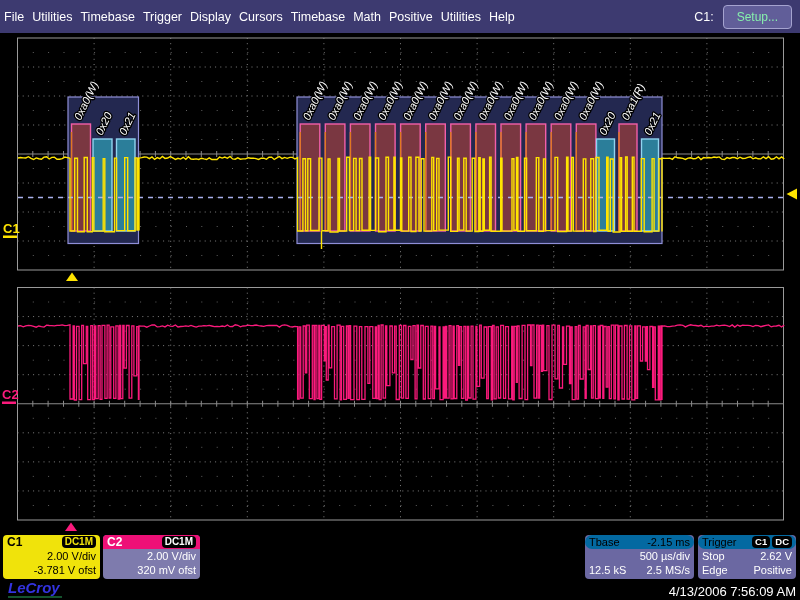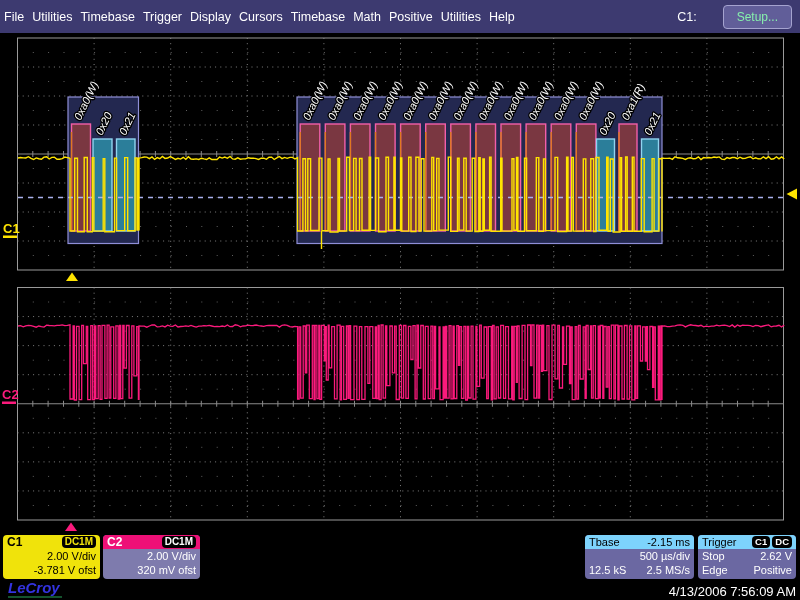--- a/index.html
+++ b/index.html
@@ -3,40 +3,40 @@
 <meta charset="utf-8">
 <style>
   html,body{margin:0;padding:0;background:#000;}
   body{width:800px;height:600px;position:relative;overflow:hidden;
        font-family:"Liberation Sans",sans-serif;-webkit-font-smoothing:antialiased;}
   
   .menubar{position:absolute;left:0;top:0;width:800px;height:33px;background:#3d3a70;
            display:flex;align-items:center;color:#fff;z-index:5;}
   .menu-items{display:flex;align-items:center;}
   .menu-item{font-size:12.5px;padding:0 4px;white-space:nowrap;cursor:default;}
-  .menu-right{margin-left:auto;display:flex;align-items:center;gap:26px;padding-right:8px;}
+  .menu-right{margin-left:auto;display:flex;align-items:center;gap:9px;padding-right:8px;}
   .chan-ind{font-size:12.5px;}
   .setup-btn{background:#615e99;border:1px solid #a5a3cf;border-radius:4px;color:#86efac;
              font-size:12px;padding:4px 13px;font-family:"Liberation Sans",sans-serif;}
   
   #scope{position:absolute;left:0;top:0;}
   
   .descbox{position:absolute;top:535px;height:44px;border-radius:4px;font-size:11px;
            line-height:14px;overflow:hidden;}
   .row{display:flex;justify-content:space-between;align-items:center;padding:0 4px;height:14px;}
   .row.right{justify-content:flex-end;}
   .badge{background:#000;border-radius:4px;padding:0 3px;font-size:10px;font-weight:bold;line-height:12px;}
   .c1box{left:3px;width:97px;background:#f0e30b;color:#000;}
   .c1box .badge{color:#f0e30b;}
   .c2box{left:103px;width:97px;background:#7e7bad;color:#fff;}
   .c2box .hdr{background:#ee1077;font-weight:bold;}
   .c2box .badge{color:#fff;}
   .tbasebox{left:585px;width:109px;background:#6b68a2;color:#fff;}
   .trigbox{left:698px;width:98px;background:#6b68a2;color:#fff;}
-  .whitehdr{background:#7dd3fc;color:#000;}
+  .whitehdr{background:#0369a1;color:#000;border-radius:7px;}
   .hdrbadges{display:flex;gap:2px;}
   .hdrbadges .badge{color:#fff;font-size:9.5px;}
   
   .logo{position:absolute;left:8px;top:580px;color:#3333e0;font-weight:bold;font-style:italic;
         font-size:15px;border-bottom:2px solid #14532d;padding:0 2px 0 0;line-height:16px;}
   .datetime{position:absolute;right:4px;top:584px;color:#fff;font-size:13px;}
 </style>
 </head>
 <body>
 

